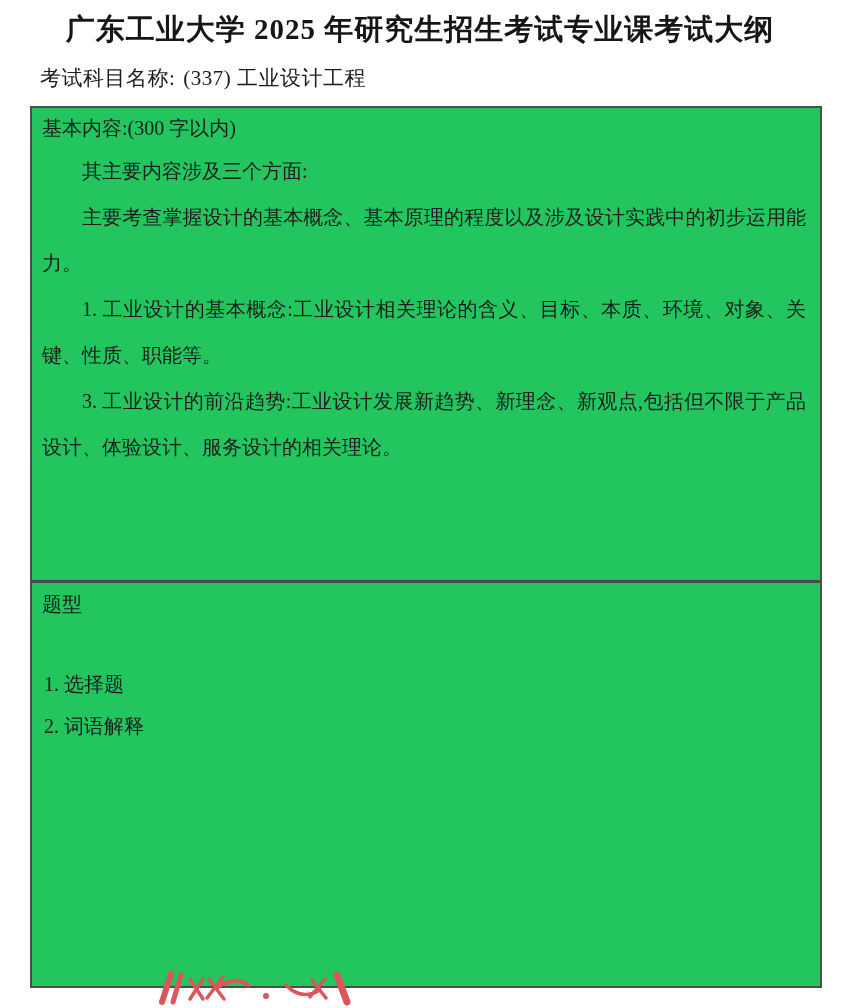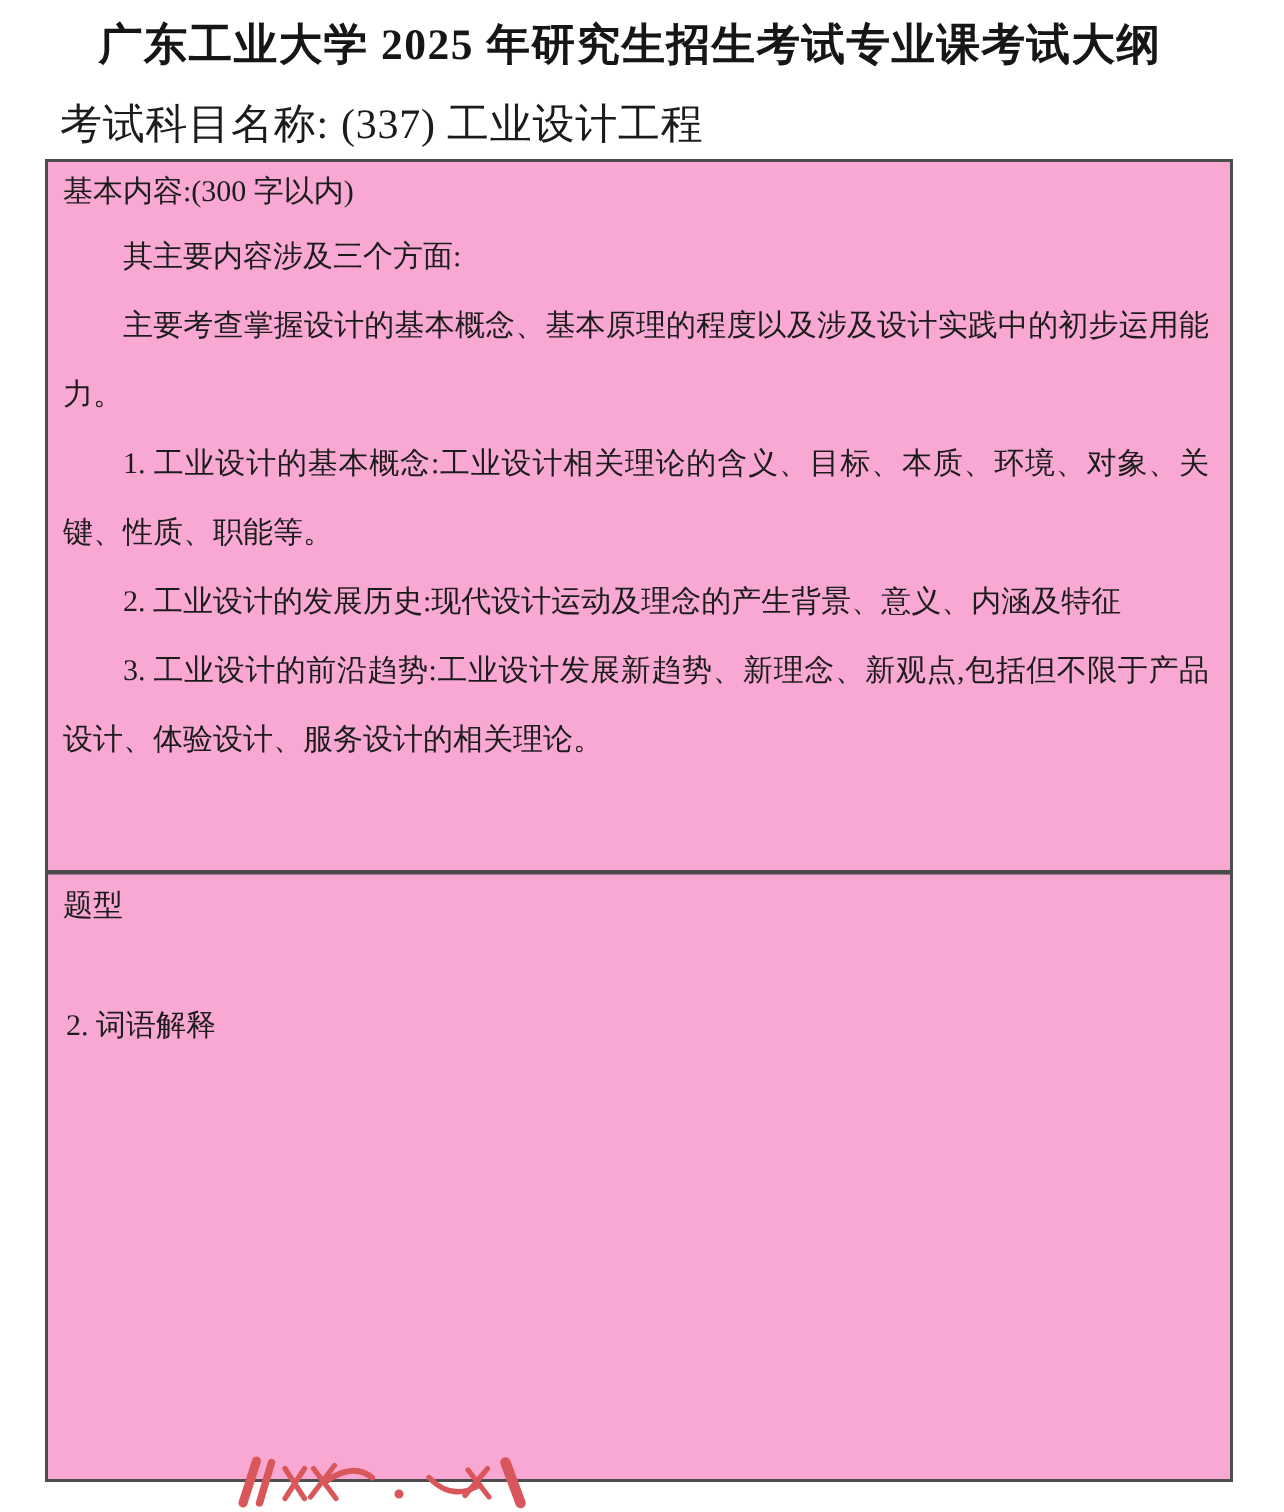--- a/index.html
+++ b/index.html
@@ -26,36 +26,36 @@
     font-size: 29px;
     font-weight: 700;
     letter-spacing: 1px;
     color: #161616;
   }
 
   .subject-line {
     position: absolute;
     top: 64px;
     left: 40px;
-    font-size: 28px;
+    font-size: 21px;
     letter-spacing: 0.5px;
     color: #1b1b1b;
     white-space: nowrap;
   }
   .subject-line .subject-value { margin-left: 8px; }
 
   .content-box {
     position: absolute;
     left: 30px;
     top: 106px;
     width: 792px;
     height: 882px;
     box-sizing: border-box;
     border: 2px solid #4d4d4d;
-    background: #f9a8d4;
+    background: #22c55e;
   }
 
   .basic-section {
     box-sizing: border-box;
     height: 475px;
     padding: 5px 14px 0 10px;
     border-bottom: 3px solid #4a4a4a;
     overflow: hidden;
   }
 
@@ -115,28 +115,28 @@
 </div>
 
 <div class="content-box">
 
   <div class="basic-section">
     <div class="box-heading">基本内容:(300 字以内)</div>
     <div class="paras">
       <p class="para">其主要内容涉及三个方面:</p>
       <p class="para">主要考查掌握设计的基本概念、基本原理的程度以及涉及设计实践中的初步运用能力。</p>
       <p class="para">1. 工业设计的基本概念:工业设计相关理论的含义、目标、本质、环境、对象、关键、性质、职能等。</p>
-      <p class="para">2. 工业设计的发展历史:现代设计运动及理念的产生背景、意义、内涵及特征</p>
       <p class="para">3. 工业设计的前沿趋势:工业设计发展新趋势、新理念、新观点,包括但不限于产品设计、体验设计、服务设计的相关理论。</p>
     </div>
   </div>
 
   <div class="types-section">
     <div class="box-heading types-heading">题型</div>
     <ul class="types-list">
+      <li>1. 选择题</li>
       <li>2. 词语解释</li>
     </ul>
   </div>
 
 </div>
 
 <svg class="red-marks" viewBox="0 0 210 43" xmlns="http://www.w3.org/2000/svg">
   <g stroke="#d9565a" fill="none" stroke-linecap="round">
 
     <path d="M14 37 L23 9" stroke-width="6"></path>

